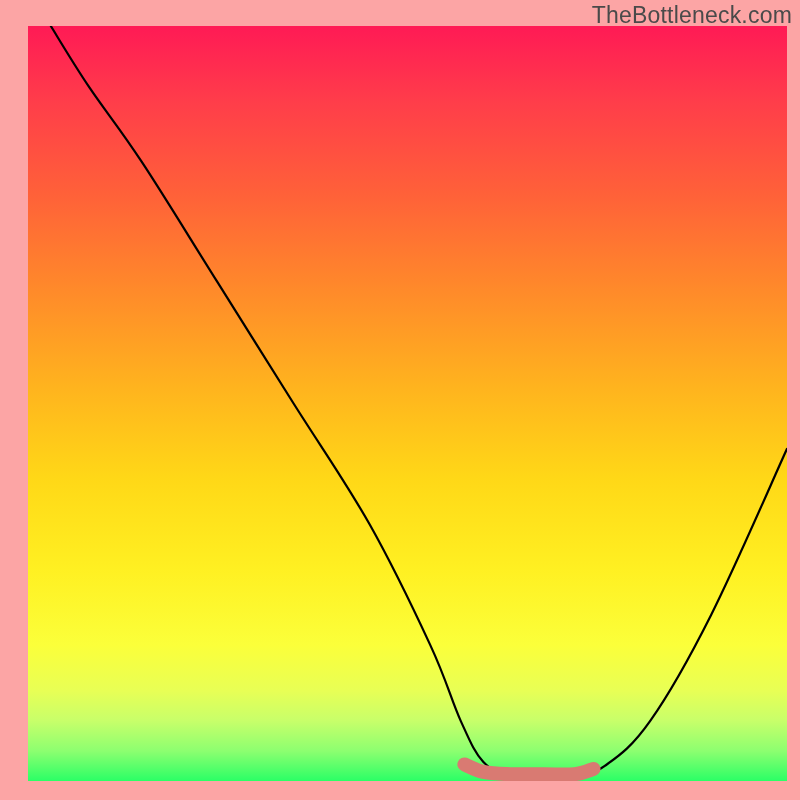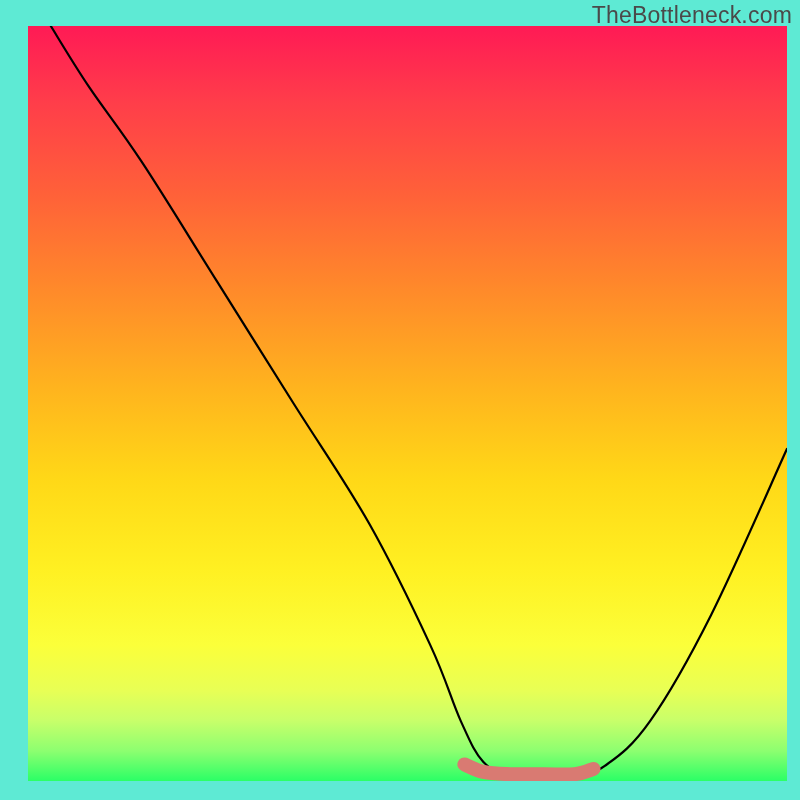--- a/index.html
+++ b/index.html
@@ -8,21 +8,21 @@
     width: 800px;
     height: 800px;
     background: #000;
     overflow: hidden;
     font-family: Arial, Helvetica, sans-serif;
   }
   .frame {
     position: relative;
     width: 800px;
     height: 800px;
-    background: #5eead4;
+    background: #fca5a5;
   }
   .watermark {
     position: absolute;
     top: 2px;
     right: 8px;
     color: #4a4a4a;
     font-size: 23px;
     font-weight: 400;
     letter-spacing: 0.2px;
     z-index: 10;

